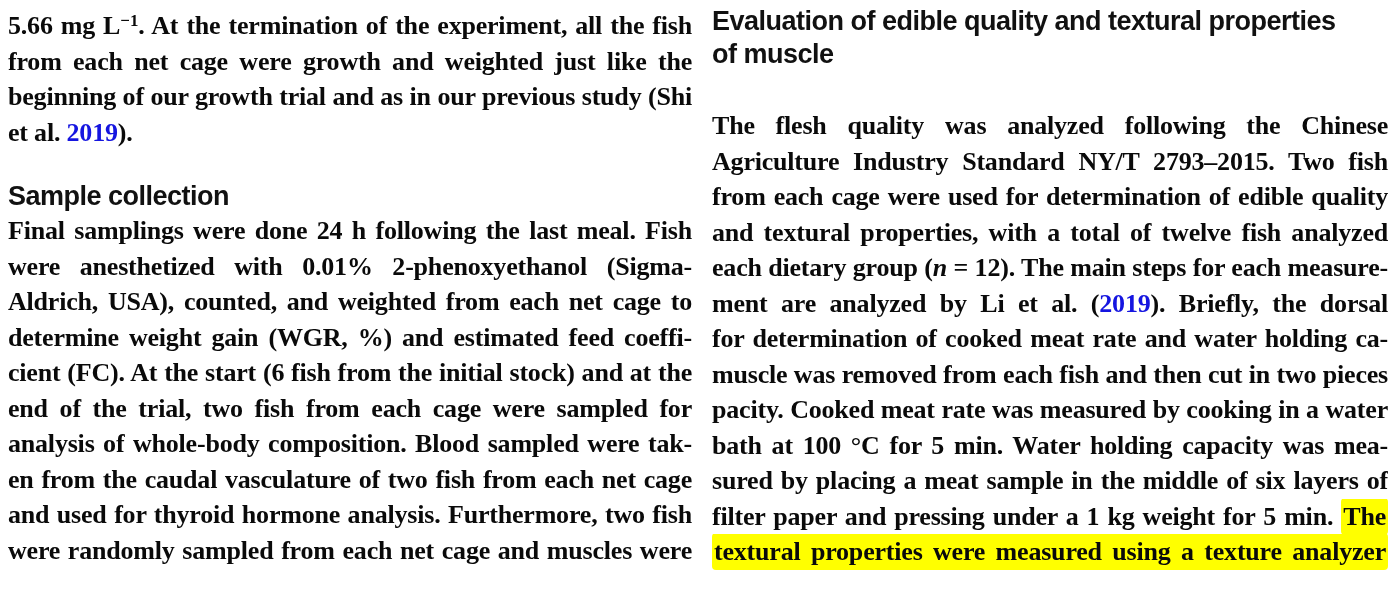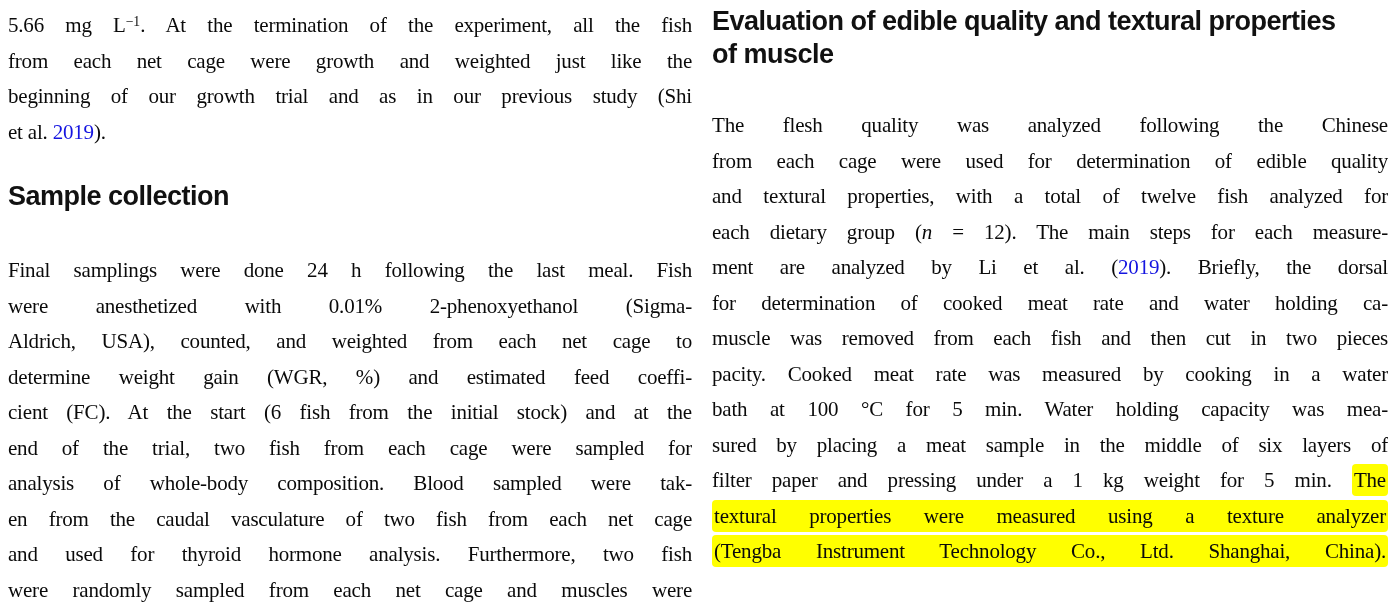--- a/index.html
+++ b/index.html
@@ -14,22 +14,23 @@
     width:1393px;height:607px;
     background:var(--bg);
     overflow:hidden;
     color:var(--ink);
     font-family:"Liberation Serif","DejaVu Serif",serif;
   }
   .col{position:absolute;top:0;}
   .col-left{left:8px;width:684px;}
   .col-right{left:712px;width:676px;}
   .para{
-    font-size:21px;
+    font-size:26px;
     letter-spacing:-0.2px;
+    font-weight:bold;
   }
   .tline{
     height:35.5px;
     line-height:35.5px;
     text-align:justify;
     text-align-last:justify;
     overflow:hidden;
   }
   
   #p-left-1 .tline:last-child{text-align-last:left;}
@@ -40,21 +41,21 @@
     font-size:27px;
     letter-spacing:-0.5px;
     color:#111;
   }
   .heading .tline{
     text-align:left;text-align-last:left;
     height:33px;line-height:33px;
   }
   .col-left .para-1{margin-top:8px;}
   .col-left .heading{margin-top:30px;}
-  .col-left .para-2{margin-top:40px;}
+  .col-left .para-2{}
   .col-right .heading{margin-top:5px;}
   .col-right .para-1{margin-top:37px;}
   .sup{
     font-size:0.65em;
     position:relative;
     top:-0.45em;
     letter-spacing:0;
   }
   .i{font-style:italic;}
   .link{color:var(--link);}
@@ -96,28 +97,28 @@
   </div>
 
   <div class="col col-right">
     <h2 class="heading">
         <div class="tline"><span>Evaluation of edible quality and textural properties</span></div>
         <div class="tline"><span>of muscle</span></div>
       </h2>
 
     <div class="para para-1">
         <div class="tline"><span>The flesh quality was analyzed following the Chinese</span></div>
+        <div class="tline"><span>Agriculture Industry Standard NY/T 2793–2015. Two fish</span></div>
         <div class="tline"><span>from each cage were used for determination of edible quality</span></div>
         <div class="tline"><span>and textural properties, with a total of twelve fish analyzed for</span></div>
         <div class="tline"><span>each dietary group (</span><span class="i">n</span><span> = 12). The main steps for each measure-</span></div>
         <div class="tline"><span>ment are analyzed by Li et al. (</span><span class="link">2019</span><span>). Briefly, the dorsal</span></div>
         <div class="tline"><span>for determination of cooked meat rate and water holding ca-</span></div>
         <div class="tline"><span>muscle was removed from each fish and then cut in two pieces</span></div>
         <div class="tline"><span>pacity. Cooked meat rate was measured by cooking in a water</span></div>
         <div class="tline"><span>bath at 100 °C for 5 min. Water holding capacity was mea-</span></div>
         <div class="tline"><span>sured by placing a meat sample in the middle of six layers of</span></div>
         <div class="tline"><span>filter paper and pressing under a 1 kg weight for 5 min. </span><span class="hl">The</span></div>
         <div class="tline"><span class="hl">textural properties were measured using a texture analyzer</span></div>
-        <div class="tline"><span class="hl">(Tengba Instrument Technology Co., Ltd. Shanghai, China).</span></div>
       </div>
   </div>
 
 </div>
 
 </body></html>

